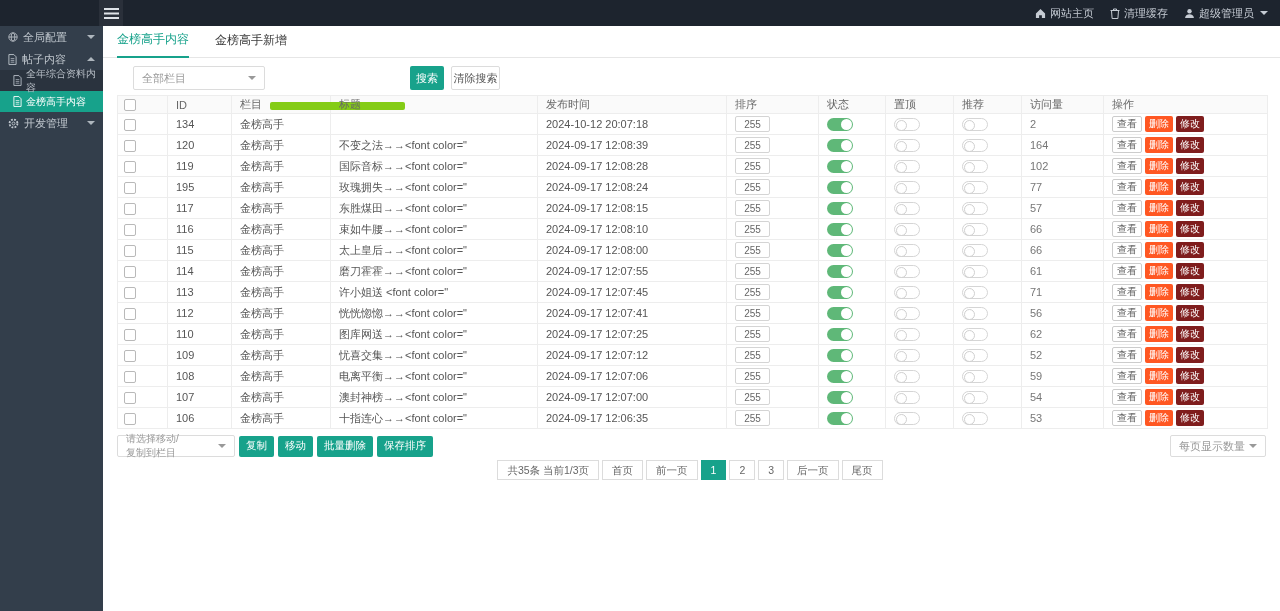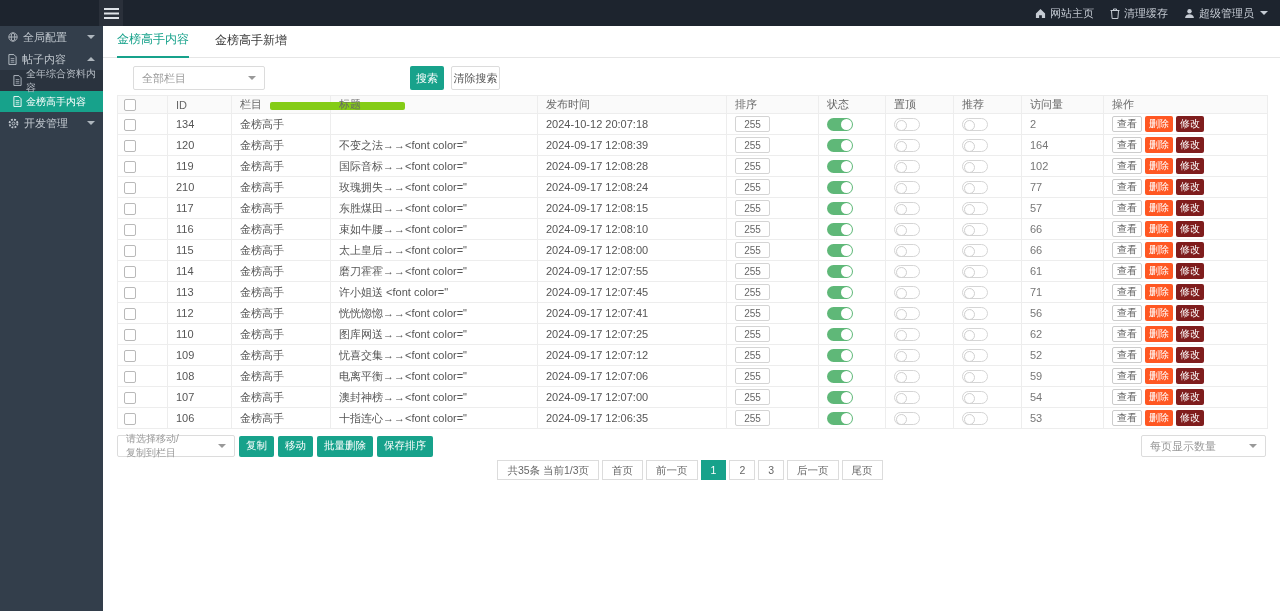--- a/index.html
+++ b/index.html
@@ -84,21 +84,21 @@
   .a-del { background:#ff5722; color:#fff; }
   .a-edit { background:#7f1d1d; color:#fff; }
   .t-visits { color:#777; }
 
   
   .footer { margin:6px 14px 0; }
   .footer-top { display:flex; align-items:center; }
   .sel-move { width:118px; height:22px; font-size:10px;gap:32px; }
   .bulk-btn { background:#17a28b; border:none; color:#fff; height:21px; padding:0 7px;
     font-size:10.5px; border-radius:2px; margin-left:4px; cursor:pointer; }
-  .sel-pagesize { width:125px; height:22px; margin-left:auto; }
+  .sel-pagesize { width:96px; height:22px; margin-left:auto; }
   .pagination { display:flex; justify-content:center; margin-top:3px; }
   .pg { border:1px solid #dcdcdc; background:#fff; height:20px; line-height:18px;
     padding:0 9px; font-size:10.5px; color:#666; margin-right:3px; cursor:pointer; }
   .pg.summary { cursor:default; }
   .pg.active { background:#17a28b; border-color:#17a28b; color:#fff; }
   .icon svg { display:block; }
 </style>
 </head>
 <body>
 
@@ -285,21 +285,21 @@
           <td>2024-09-17 12:08:28</td>
           <td><input class="sort-input" value="255" style=""></td>
           <td><span class="switch on"></span></td>
           <td><span class="switch off"></span></td>
           <td><span class="switch off"></span></td>
           <td class="t-visits">102</td>
           <td><span class="action-btn a-view">查看</span><span class="action-btn a-del">删除</span><span class="action-btn a-edit">修改</span></td>
         </tr>
         <tr>
           <td class="c-check"><span class="checkbox"></span></td>
-          <td>210</td>
+          <td>195</td>
           <td>金榜高手</td>
           <td>玫瑰拥失→→&lt;font color="</td>
           <td>2024-09-17 12:08:24</td>
           <td><input class="sort-input" value="255" style=""></td>
           <td><span class="switch on"></span></td>
           <td><span class="switch off"></span></td>
           <td><span class="switch off"></span></td>
           <td class="t-visits">77</td>
           <td><span class="action-btn a-view">查看</span><span class="action-btn a-del">删除</span><span class="action-btn a-edit">修改</span></td>
         </tr>

